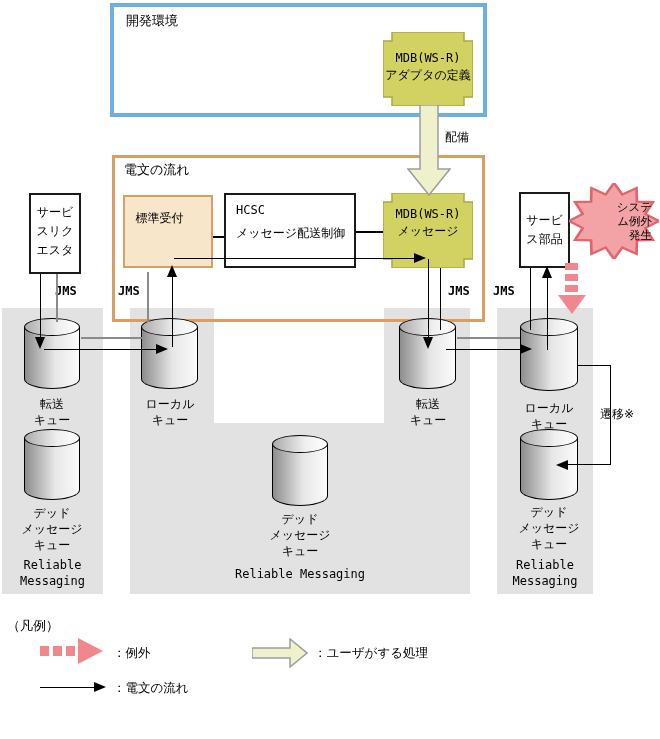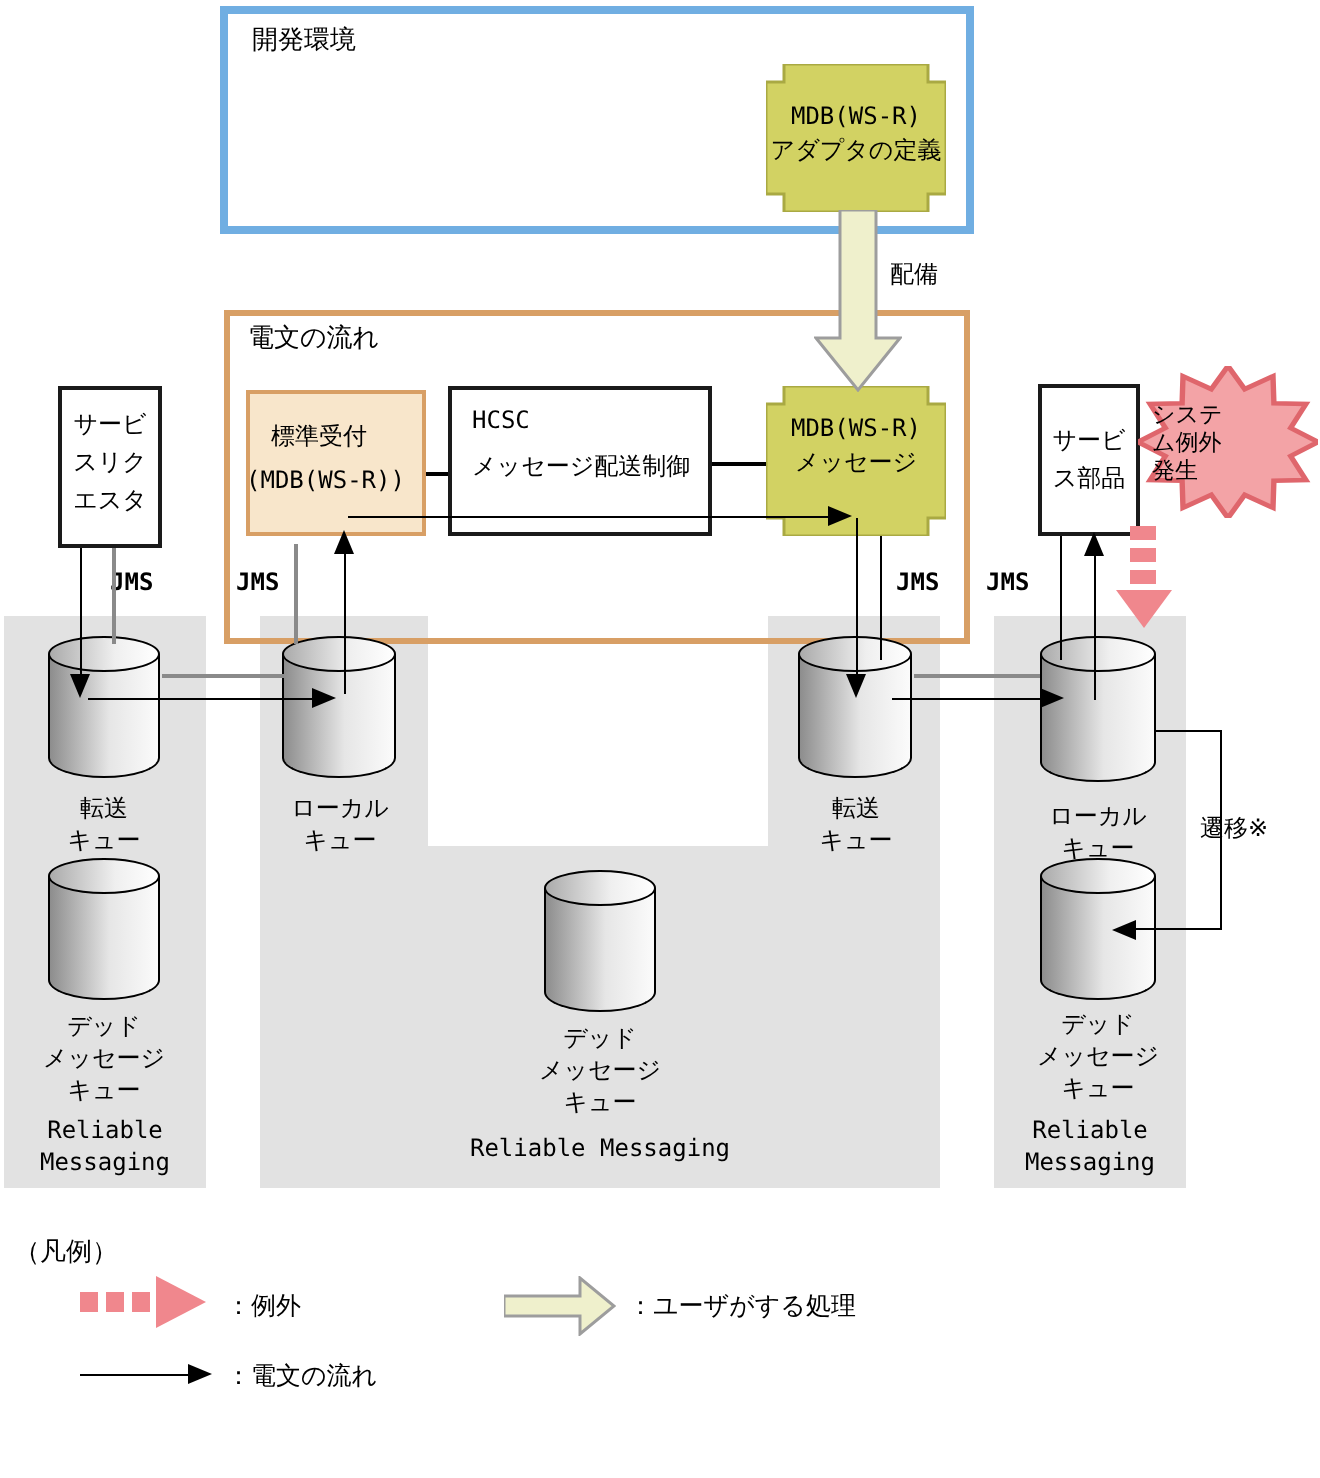--- a/index.html
+++ b/index.html
@@ -30,21 +30,21 @@
   .jms{position:absolute;font-family:"DejaVu Sans Mono",monospace;font-weight:bold;font-size:12px;z-index:6;white-space:nowrap;}
   .shape{position:absolute;z-index:5;}
   .shape-text{position:absolute;z-index:7;font-size:12px;line-height:17px;text-align:center;white-space:nowrap;}
   .pdash{position:absolute;background:var(--exception-pink);z-index:9;}
   .pink-head-down{position:absolute;width:0;height:0;z-index:9;
       border-left:14px solid transparent;border-right:14px solid transparent;
       border-top:19px solid var(--exception-pink);}
   .pink-head-right{position:absolute;width:0;height:0;z-index:6;
       border-top:13px solid transparent;border-bottom:13px solid transparent;
       border-left:25px solid var(--exception-pink);}
-  .burst-text{position:absolute;z-index:9;font-size:11.5px;line-height:14px;text-align:left;white-space:nowrap;}
+  .burst-text{position:absolute;z-index:9;font-size:11.5px;line-height:14px;text-align:right;white-space:nowrap;}
   .legend-lbl{position:absolute;font-size:12.5px;white-space:nowrap;z-index:6;}
   .note{position:absolute;font-size:12.5px;white-space:nowrap;z-index:6;}
 </style>
 </head>
 <body>
 
 <div class="canvas">
 
   <div class="panel" style="left:2px;top:308px;width:101px;height:286px"></div>
   <div class="panel" style="left:130px;top:308px;width:340px;height:286px"></div>
@@ -66,21 +66,20 @@
   </div>
 
   <svg class="shape" style="left:407px;top:105px;z-index:7" width="44" height="91" viewBox="0 0 44 91">
     <path d="M13,0 L31,0 L31,64 L43,64 L22,90 L1,64 L13,64 Z" style="fill:var(--deploy-fill);stroke:var(--deploy-border);stroke-width:1.5"></path>
   </svg>
   <div class="lbl" style="left:445px;top:129px">配備</div>
 
   <div class="box reception" style="left:123px;top:195px;width:90px;height:73px"></div>
   <div class="shape-text" style="left:123px;top:207px;width:73px;line-height:22px">
     <div>標準受付</div>
-    <div class="mono">(MDB(WS-R))</div>
   </div>
 
   <div class="box" style="left:224px;top:193px;width:132px;height:75px"></div>
   <div class="shape-text mono" style="left:236px;top:202px;text-align:left">HCSC</div>
   <div class="shape-text" style="left:236px;top:225px;text-align:left">メッセージ配送制御</div>
 
   <svg class="shape" style="left:383px;top:193px" width="90" height="75" viewBox="0 0 90 75">
     <path d="M9,0 L81,0 L81,9 L90,9 L90,66 L81,66 L81,75 L9,75 L9,66 L0,66 L0,9 L9,9 Z" style="fill:var(--adapter-fill);stroke:var(--adapter-border);stroke-width:1.5"></path>
   </svg>
   <div class="shape-text" style="left:383px;top:206px;width:90px">

